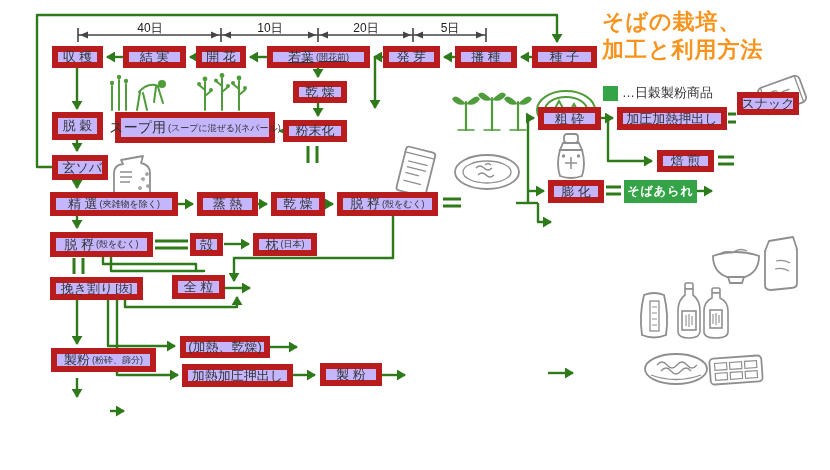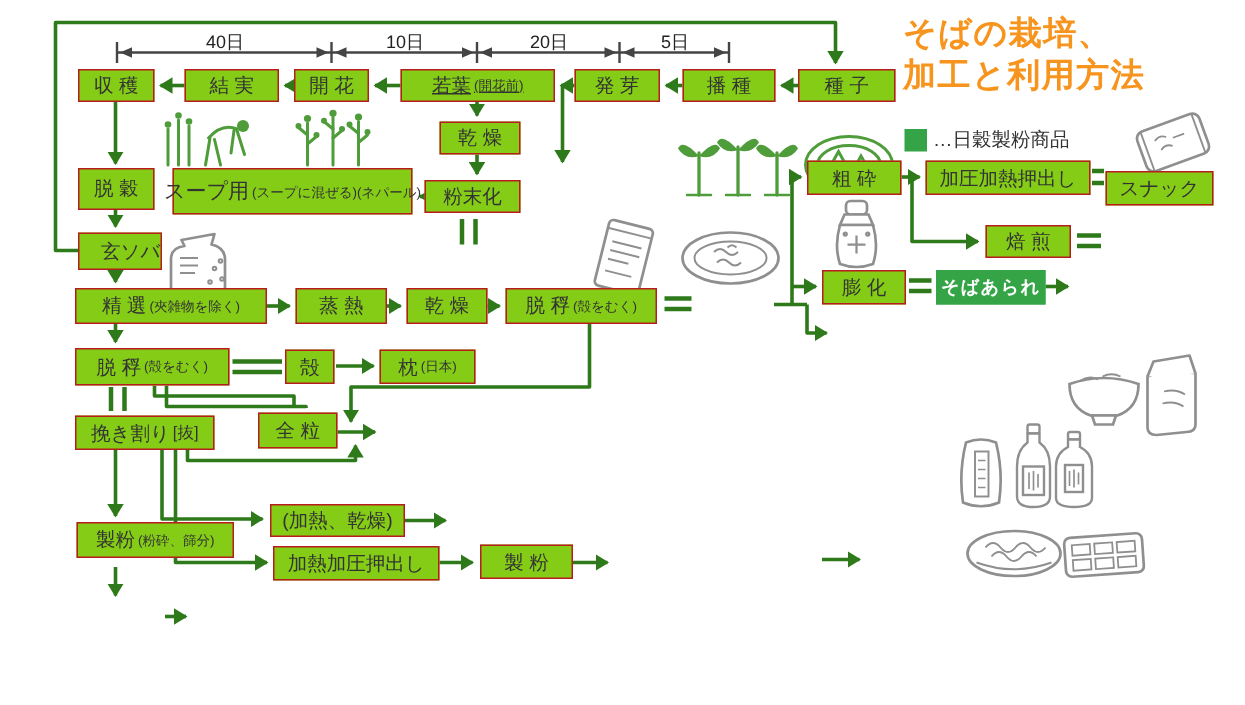--- a/index.html
+++ b/index.html
@@ -1,19 +1,19 @@
 <!DOCTYPE html>
 <html><head>
 <meta charset="utf-8">
 <style>
   html,body{margin:0;padding:0;background:#fff;}
   #stage{position:relative;width:830px;height:470px;background:#fff;overflow:hidden;
          font-family:"Liberation Sans","DejaVu Sans",sans-serif;}
   #connectors{position:absolute;left:0;top:0;}
-  .box{position:absolute;background:#84cc16;border:1px solid #b91c1c;display:flex;
+  .box{position:absolute;background:#c4b5fd;border:6px solid #b91c1c;display:flex;
        align-items:center;justify-content:center;font-size:13px;color:#333;
        white-space:nowrap;box-sizing:border-box;gap:2px;z-index:3;}
   .note{font-size:9px;color:#333;}
   .vnotes{display:flex;font-size:9px;line-height:10px;text-align:left;}
   .gbox{background:#35A447;border:1px solid #35A447;color:#fff;font-weight:bold;
         font-size:12px;letter-spacing:1px;}
   .tl{position:absolute;font-size:12px;color:#222;transform:translateX(-50%);z-index:2;}
   #title{position:absolute;left:602px;top:8px;font-size:22px;font-weight:bold;
          color:#F7941D;line-height:28px;letter-spacing:1px;z-index:3;}
   #title span{display:block;}
@@ -181,21 +181,21 @@
       <span>脱 稃</span>
       <span class="note">(殻をむく)</span>
     </div>
 
   <div class="box" style="left:538px;top:107px;width:63px;height:23px;">
       <span>粗 砕</span>
     </div>
   <div class="box" style="left:617px;top:107px;width:110px;height:23px;">
       <span>加圧加熱押出し</span>
     </div>
-  <div class="box" style="left:737px;top:114px;width:72px;height:23px;">
+  <div class="box" style="left:737px;top:92px;width:62px;height:23px;">
       <span>スナック</span>
     </div>
   <div class="box" style="left:657px;top:150px;width:57px;height:22px;">
       <span>焙 煎</span>
     </div>
   <div class="box" style="left:548px;top:180px;width:56px;height:23px;">
       <span>膨 化</span>
     </div>
   <div class="box gbox" style="left:624px;top:180px;width:73px;height:23px;">
       <span>そばあられ</span>

